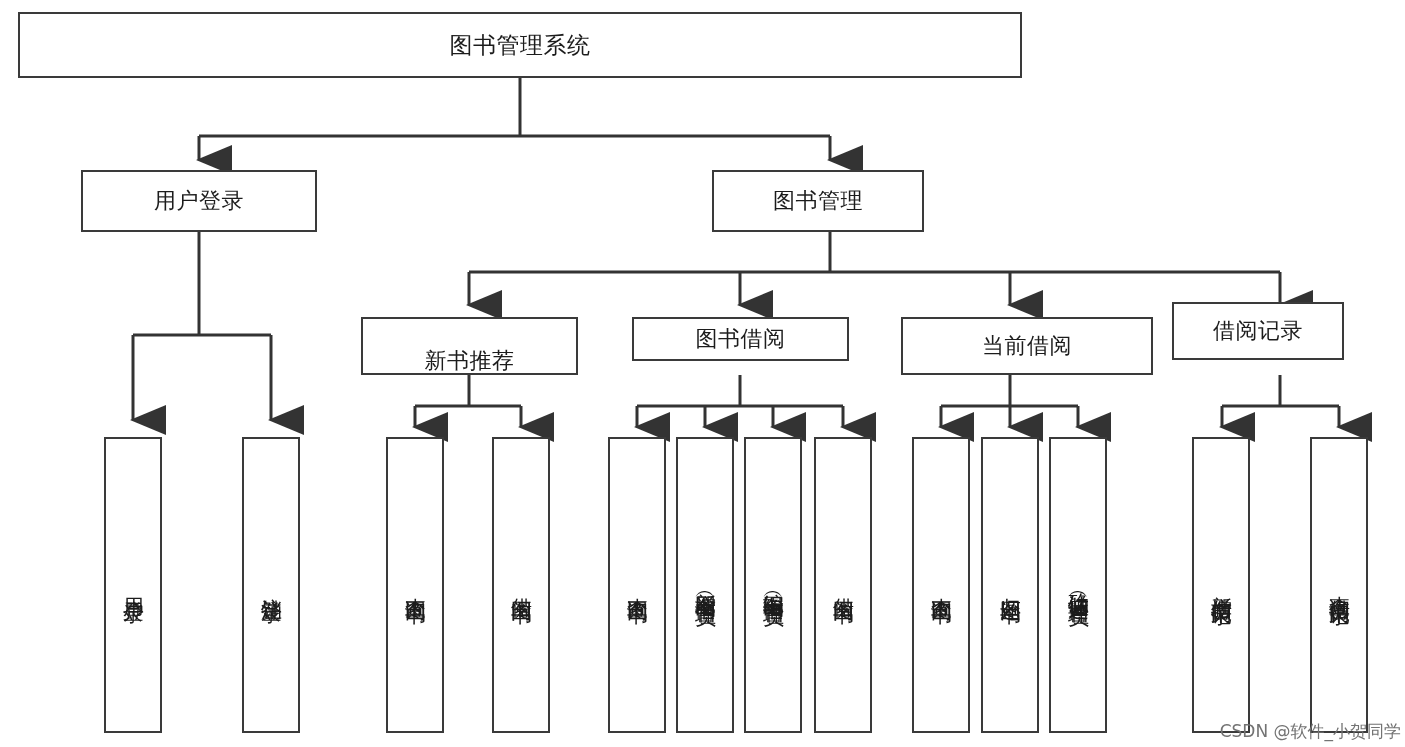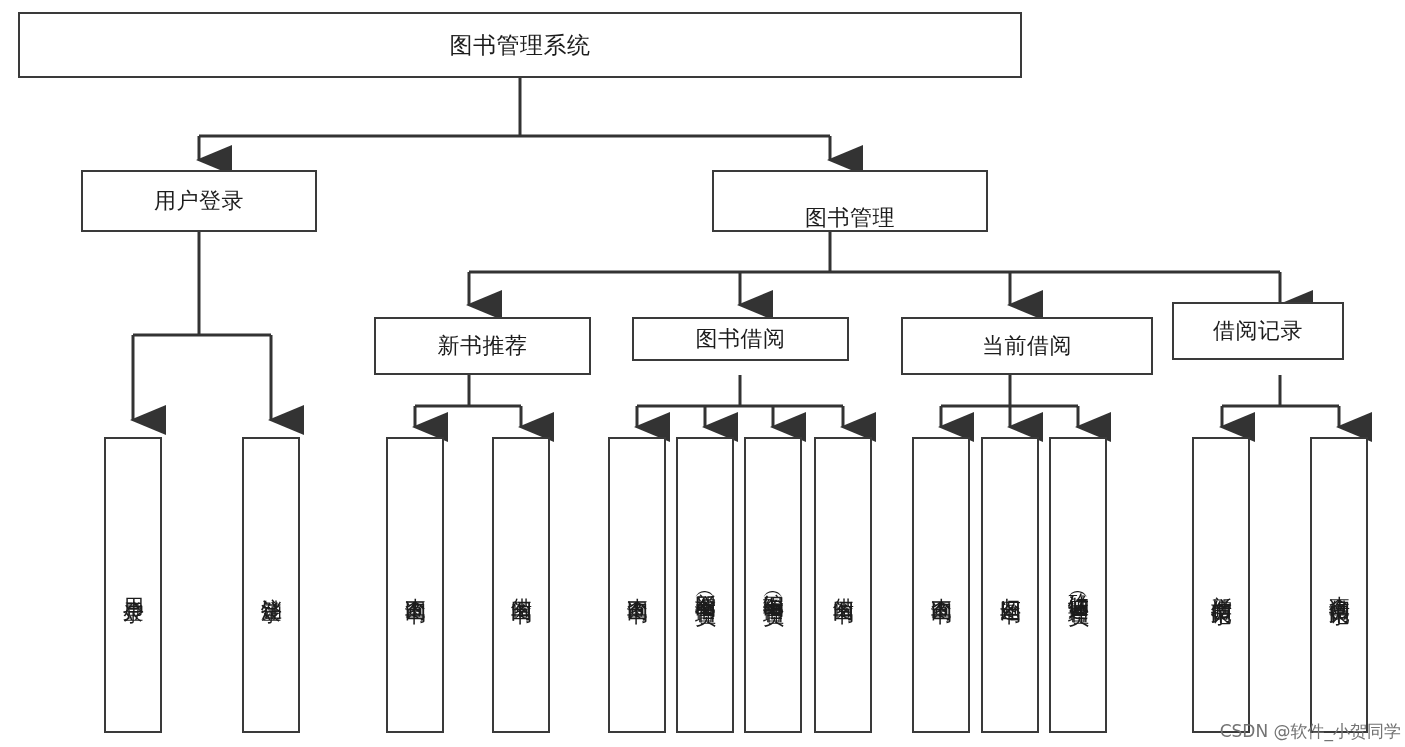--- a/index.html
+++ b/index.html
@@ -132,25 +132,25 @@
     </g>
   </svg>
 
   <div class="node horiz root" style="left:18px; top:12px; width:1004px; height:66px;">
     <span class="label">图书管理系统</span>
   </div>
 
   <div class="node horiz" style="left:81px; top:170px; width:236px; height:62px;">
     <span class="label">用户登录</span>
   </div>
-  <div class="node horiz" style="left:712px; top:170px; width:276px; height:62px;align-items:flex-end;">
+  <div class="node horiz" style="left:712px; top:170px; width:212px; height:62px;">
     <span class="label">图书管理</span>
   </div>
 
-  <div class="node horiz" style="left:374px; top:317px; width:217px; height:58px;">
+  <div class="node horiz" style="left:361px; top:317px; width:217px; height:58px;align-items:flex-end;">
     <span class="label">新书推荐</span>
   </div>
   <div class="node horiz" style="left:632px; top:317px; width:217px; height:44px;">
     <span class="label">图书借阅</span>
   </div>
   <div class="node horiz" style="left:901px; top:317px; width:252px; height:58px;">
     <span class="label">当前借阅</span>
   </div>
   <div class="node horiz" style="left:1172px; top:302px; width:172px; height:58px;">
     <span class="label">借阅记录</span>

